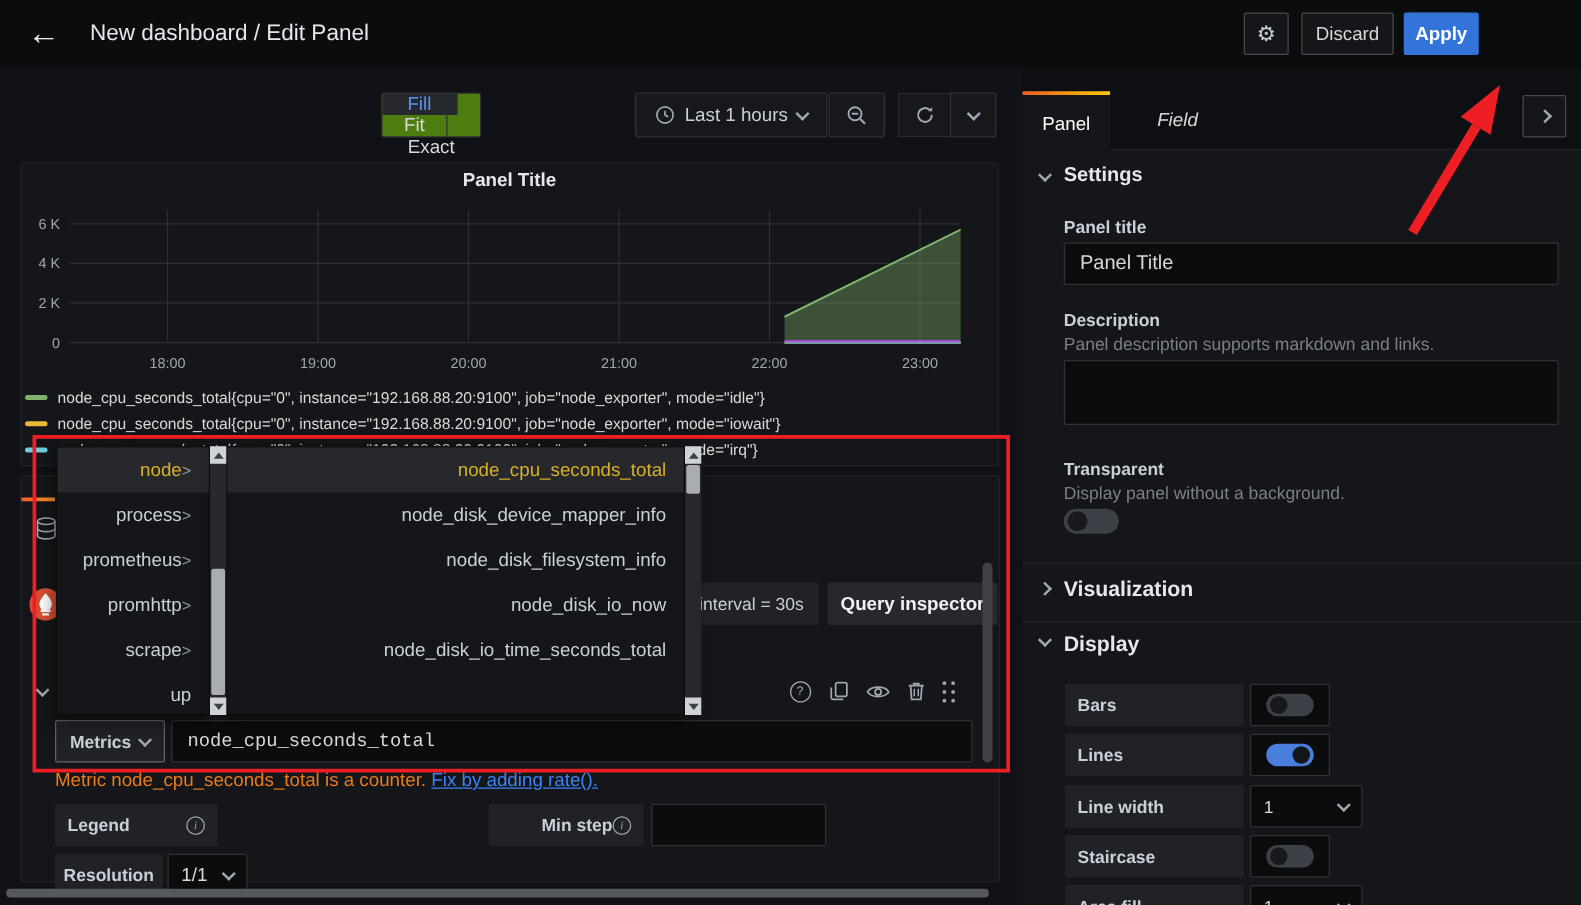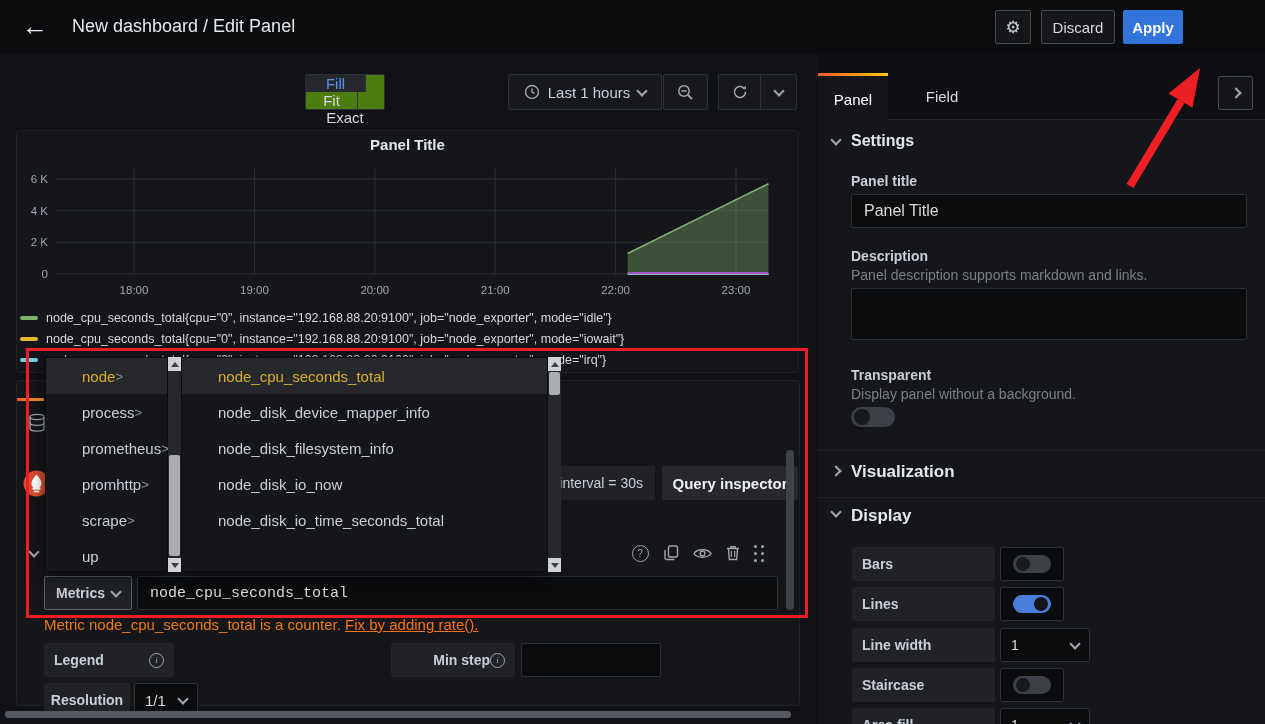--- a/index.html
+++ b/index.html
@@ -31,24 +31,24 @@
   .query-card{position:absolute;left:16px;top:380px;width:784px;height:326px;background:#141619;border:1px solid #202226;border-radius:3px;box-sizing:border-box;}
   .chip{position:absolute;height:34px;background:#202226;border-radius:2px;display:flex;align-items:center;box-sizing:border-box;color:#c7d0d9;font-size:14px;}
   .inputbox{position:absolute;height:34px;background:#0b0c0e;border:1px solid #2c3235;border-radius:2px;box-sizing:border-box;
             display:flex;align-items:center;padding:0 10px;color:#d8d9da;font-size:15px;}
   input.native{background:transparent;border:none;outline:none;color:#d8d9da;width:100%;font-size:15px;font-family:inherit;}
   input.native::placeholder{color:#585d63;}
   .info-circle{display:inline-flex;width:13px;height:13px;border:1px solid #9fa7b3;border-radius:50%;color:#9fa7b3;
                align-items:center;justify-content:center;font-size:9px;font-style:italic;font-family:"Liberation Serif",serif;}
   .qicon{position:absolute;top:543px;width:20px;height:20px;color:#9fa7b3;display:flex;align-items:center;justify-content:center;cursor:pointer;}
   .warn{position:absolute;left:44px;top:616px;font-size:15px;color:#eb7b18;white-space:nowrap;}
-  .warn a{color:#f97316;text-decoration:underline;cursor:pointer;}
+  .warn a{color:#3b82f6;text-decoration:underline;cursor:pointer;}
   
   .dd{position:absolute;z-index:50;background:#141619;box-shadow:0 4px 14px rgba(0,0,0,.6);border:1px solid #0b0c0e;box-sizing:border-box;}
-  .dd-item{height:36px;display:flex;align-items:center;padding:0 14px 0 36px;font-size:15px;color:#c7d0d9;cursor:pointer;justify-content:flex-start;}
+  .dd-item{height:36px;display:flex;align-items:center;padding:0 14px 0 18px;font-size:15px;color:#c7d0d9;cursor:pointer;justify-content:flex-end;}
   .dd-item.sel{background:#26282c;color:#d9af27;}
   .dd-item .exp{color:#8e939a;font-size:13px;}
   .sb{position:absolute;width:13px;background:#26282c;z-index:55;}
   .sb .btn{position:absolute;left:0;width:13px;height:14px;background:#cfd2d6;display:flex;align-items:center;justify-content:center;cursor:pointer;}
   .sb .thumb{position:absolute;left:1px;width:11px;background:#a9adb3;border-radius:2px;cursor:pointer;}
   .tri-up{width:0;height:0;border-left:4px solid transparent;border-right:4px solid transparent;border-bottom:5px solid #3c3f44;}
   .tri-dn{width:0;height:0;border-left:4px solid transparent;border-right:4px solid transparent;border-top:5px solid #3c3f44;}
   
   .sidebar{position:absolute;left:818px;top:54px;width:447px;height:670px;background:#141619;}
   .tabstrip{position:absolute;left:818px;top:54px;width:447px;height:66px;background:#0e0f13;border-bottom:1px solid #202226;box-sizing:border-box;}
@@ -310,21 +310,21 @@
         <span class="tri-dn"></span>
       </div>
   </div>
 
   <div class="tabstrip"></div>
   <div class="sidebar" style="top:120px;height:604px;"></div>
 
   <div class="tab active" style="left:818px;width:70px;">
     <span>Panel</span>
   </div>
-  <div class="tab" style="left:907px;width:70px;">
+  <div class="tab" style="left:907px;width:70px;font-style:italic;">
     <span>Field</span>
   </div>
   <div class="tb-btn" style="left:1218px;top:76px;width:35px;color:#9fa7b3;">
     <span class="caret right"></span>
   </div>
 
   <span class="caret abs" style="left:832px;top:139px;"></span>
   <div class="sec-head" style="left:851px;top:132px;">Settings</div>
   <div class="lbl" style="left:851px;top:173px;">Panel title</div>
   <div class="inputbox" style="left:851px;top:194px;width:396px;font-size:16px;">

